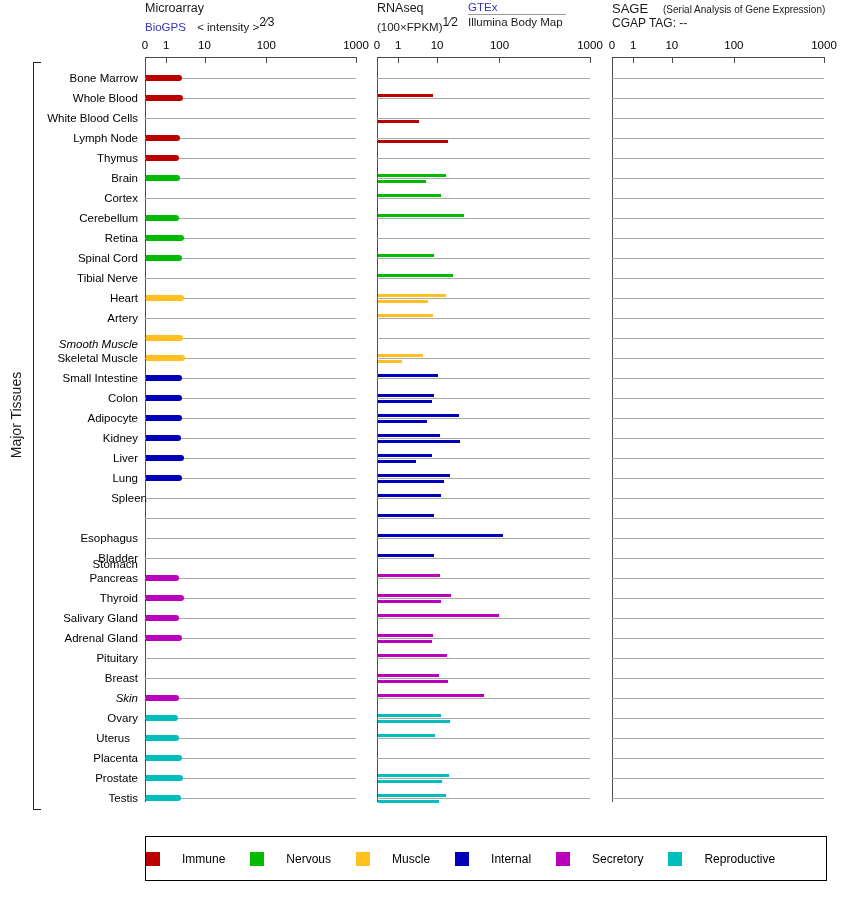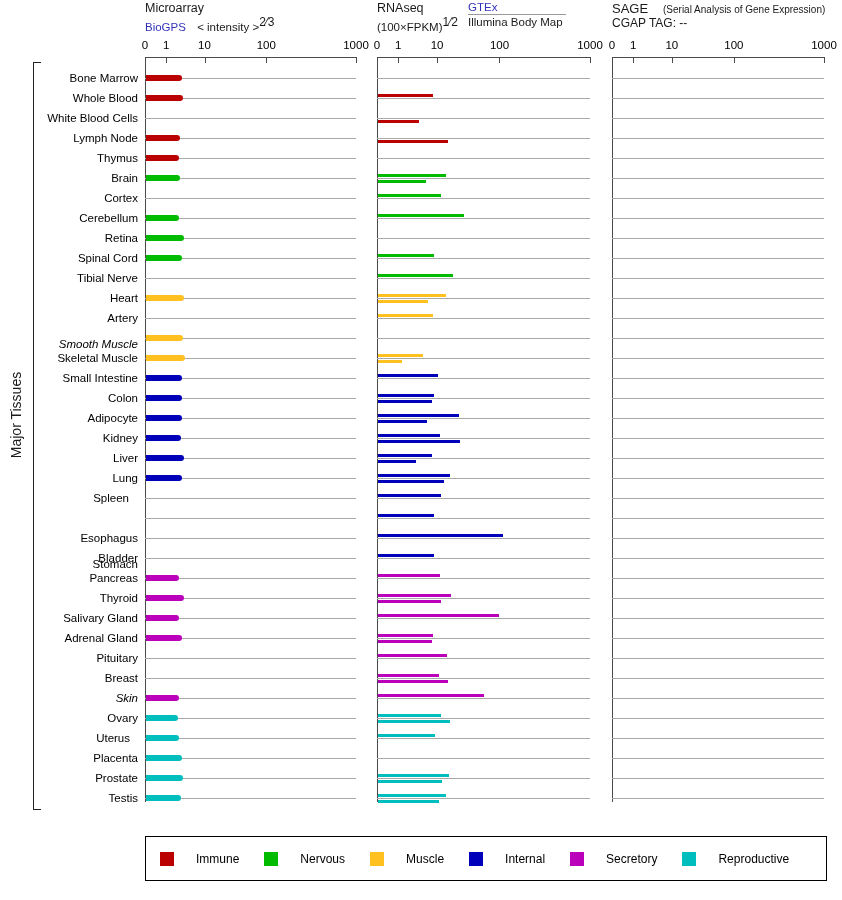--- a/index.html
+++ b/index.html
@@ -15,21 +15,21 @@
   .axis-hline{height:1px;background:#4a4a4a;}
   .axis-vline{width:1px;background:#4a4a4a;}
   .tick-mark{width:1px;height:6px;background:#4a4a4a;}
   .row-line{height:1px;background:#a9a9a9;}
   .tissue-label{font-size:11.5px;text-align:right;white-space:nowrap;height:14px;line-height:14px;}
   .bar-micro{height:6px;border-radius:0 3px 3px 0;}
   .bar-rna{height:3px;}
   .bracket{border-left:1.5px solid #222;border-top:1.5px solid #222;border-bottom:1.5px solid #222;}
   .side-label{font-size:14px;color:#1a1a1a;text-align:center;transform:rotate(-90deg);white-space:nowrap;}
   .gtex-block{border-bottom:1px solid #9a9a9a;padding-bottom:1px;}
-  #legend-box{border:1.5px solid #000;display:flex;align-items:center;padding-left:14px;box-sizing:border-box;}
+  #legend-box{border:1.5px solid #000;display:flex;align-items:center;padding-left:0;box-sizing:border-box;}
   .legend-item{display:flex;align-items:center;margin-right:25px;}
   .legend-swatch{width:14px;height:14px;margin-right:22px;}
   .legend-label{font-size:12px;white-space:nowrap;}
 </style>
 </head>
 <body>
 
 <div id="stage">
 
   <div class="abs hdr-title" style="left:145px;top:1px;">Microarray</div>
@@ -212,21 +212,21 @@
       <div class="bar-micro" style="left: 146px; top: 455px; width: 38.2718px; background: rgb(0, 0, 187); position: absolute;"></div>
       <div class="bar-rna" style="left: 378px; top: 454px; width: 53.8188px; background: rgb(0, 0, 187); position: absolute;"></div>
       <div class="bar-rna" style="left: 378px; top: 460px; width: 38.0222px; background: rgb(0, 0, 187); position: absolute;"></div>
       <div class="tissue-label" style="left: 40px; top: 471px; width: 98px; position: absolute;">Lung</div>
       <div class="row-line" style="left: 145px; top: 478px; width: 211px; position: absolute;"></div>
       <div class="row-line" style="left: 377px; top: 478px; width: 213px; position: absolute;"></div>
       <div class="row-line" style="left: 612px; top: 478px; width: 212px; position: absolute;"></div>
       <div class="bar-micro" style="left: 146px; top: 475px; width: 35.7009px; background: rgb(0, 0, 187); position: absolute;"></div>
       <div class="bar-rna" style="left: 378px; top: 474px; width: 71.9444px; background: rgb(0, 0, 187); position: absolute;"></div>
       <div class="bar-rna" style="left: 378px; top: 480px; width: 66.1141px; background: rgb(0, 0, 187); position: absolute;"></div>
-      <div class="tissue-label" style="left: 31px; top: 491px; width: 98px; position: absolute;">Spleen</div>
+      <div class="tissue-label" style="left: 49px; top: 491px; width: 98px; position: absolute;">Spleen</div>
       <div class="row-line" style="left: 145px; top: 498px; width: 211px; position: absolute;"></div>
       <div class="row-line" style="left: 377px; top: 498px; width: 213px; position: absolute;"></div>
       <div class="row-line" style="left: 612px; top: 498px; width: 212px; position: absolute;"></div>
       <div class="bar-rna" style="left: 378px; top: 494px; width: 62.8946px; background: rgb(0, 0, 187); position: absolute;"></div>
       <div class="tissue-label" style="left: 40px; top: 511px; width: 98px; position: absolute; margin-top: 46px;">Stomach</div>
       <div class="row-line" style="left: 145px; top: 518px; width: 211px; position: absolute;"></div>
       <div class="row-line" style="left: 377px; top: 518px; width: 213px; position: absolute;"></div>
       <div class="row-line" style="left: 612px; top: 518px; width: 212px; position: absolute;"></div>
       <div class="bar-rna" style="left: 378px; top: 514px; width: 55.8829px; background: rgb(0, 0, 187); position: absolute;"></div>
       <div class="tissue-label" style="left: 40px; top: 531px; width: 98px; position: absolute;">Esophagus</div>

